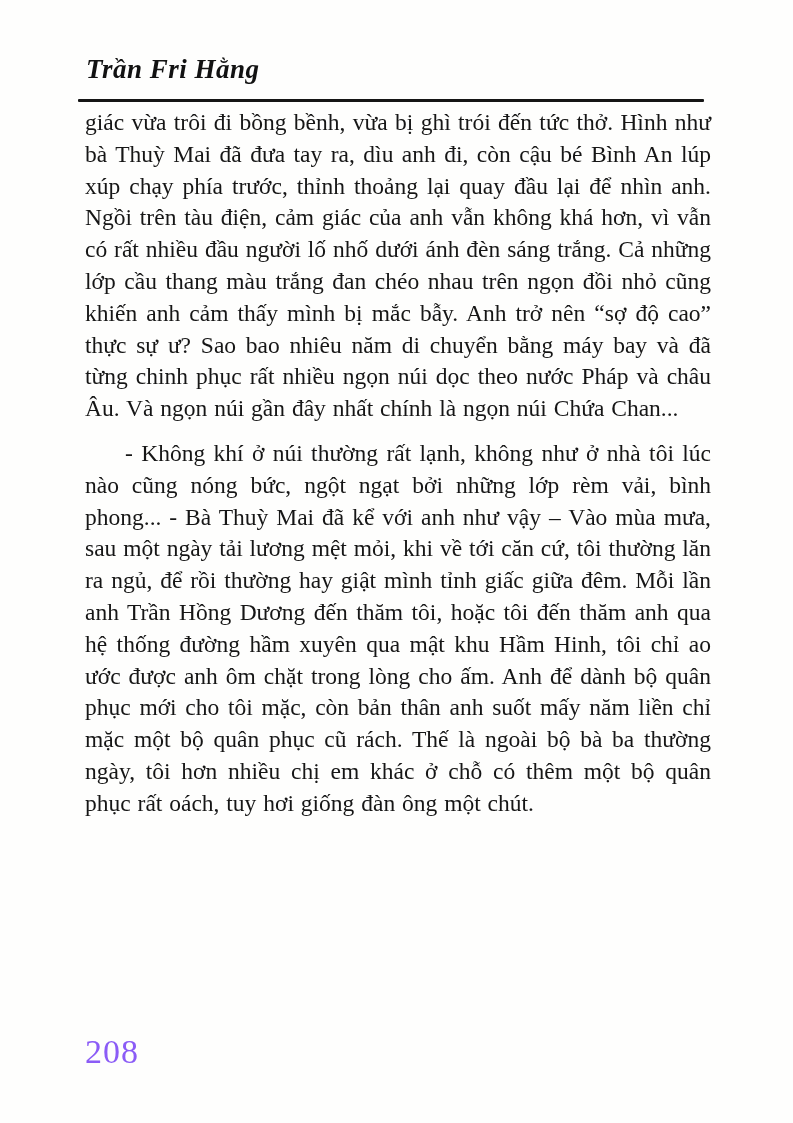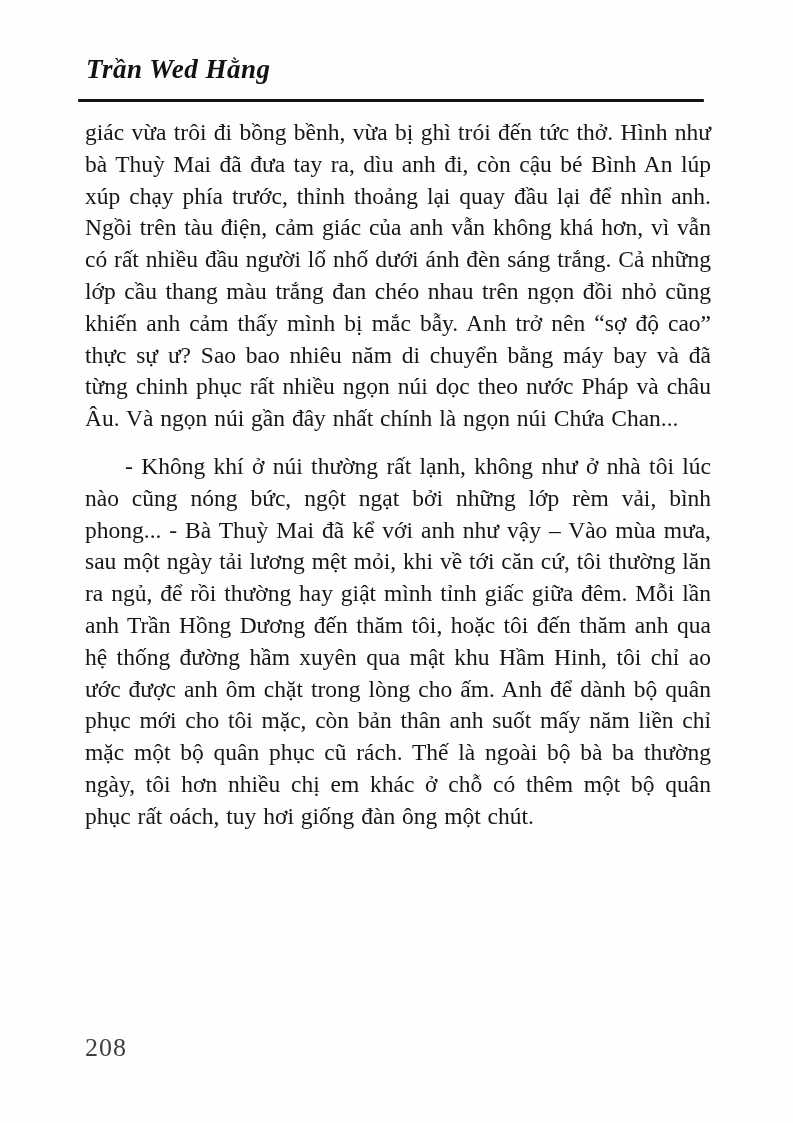--- a/index.html
+++ b/index.html
@@ -43,41 +43,41 @@
     position: absolute;
     top: 101px;
     left: 85px;
     width: 626px;
     font-size: 23.5px;
     line-height: 31.8px;
     text-align: justify;
     word-spacing: 1px;
   }
   .para {
-    margin: 16px 0 13px 0;
+    margin: 6px 0 13px 0;
   }
   .para.indent {
     text-indent: 40px;
   }
   .page-number {
     position: absolute;
     left: 85px;
     top: 1033px;
-    font-size: 26px;
+    font-size: 34px;
     letter-spacing: 1px;
-    color: #404040;
+    color: #8b5cf6;
   }
 </style>
 </head>
 <body>
 
 <div class="page">
 
   <header class="running-head">
-    <span class="author">Trần Wed Hằng</span>
+    <span class="author">Trần Fri Hằng</span>
   </header>
 
   <div class="header-rule"></div>
 
   <main class="body-text">
     <p class="para">giác vừa trôi đi bồng bềnh, vừa bị ghì trói đến tức thở. Hình như bà Thuỳ Mai đã đưa tay ra, dìu anh đi, còn cậu bé Bình An lúp xúp chạy phía trước, thỉnh thoảng lại quay đầu lại để nhìn anh. Ngồi trên tàu điện, cảm giác của anh vẫn không khá hơn, vì vẫn có rất nhiều đầu người lố nhố dưới ánh đèn sáng trắng. Cả những lớp cầu thang màu trắng đan chéo nhau trên ngọn đồi nhỏ cũng khiến anh cảm thấy mình bị mắc bẫy. Anh trở nên “sợ độ cao” thực sự ư? Sao bao nhiêu năm di chuyển bằng máy bay và đã từng chinh phục rất nhiều ngọn núi dọc theo nước Pháp và châu Âu. Và ngọn núi gần đây nhất chính là ngọn núi Chứa Chan...</p>
     <p class="para indent">- Không khí ở núi thường rất lạnh, không như ở nhà tôi lúc nào cũng nóng bức, ngột ngạt bởi những lớp rèm vải, bình phong... - Bà Thuỳ Mai đã kể với anh như vậy – Vào mùa mưa, sau một ngày tải lương mệt mỏi, khi về tới căn cứ, tôi thường lăn ra ngủ, để rồi thường hay giật mình tỉnh giấc giữa đêm. Mỗi lần anh Trần Hồng Dương đến thăm tôi, hoặc tôi đến thăm anh qua hệ thống đường hầm xuyên qua mật khu Hầm Hinh, tôi chỉ ao ước được anh ôm chặt trong lòng cho ấm. Anh để dành bộ quân phục mới cho tôi mặc, còn bản thân anh suốt mấy năm liền chỉ mặc một bộ quân phục cũ rách. Thế là ngoài bộ bà ba thường ngày, tôi hơn nhiều chị em khác ở chỗ có thêm một bộ quân phục rất oách, tuy hơi giống đàn ông một chút.</p>
   </main>
 
   <footer>

